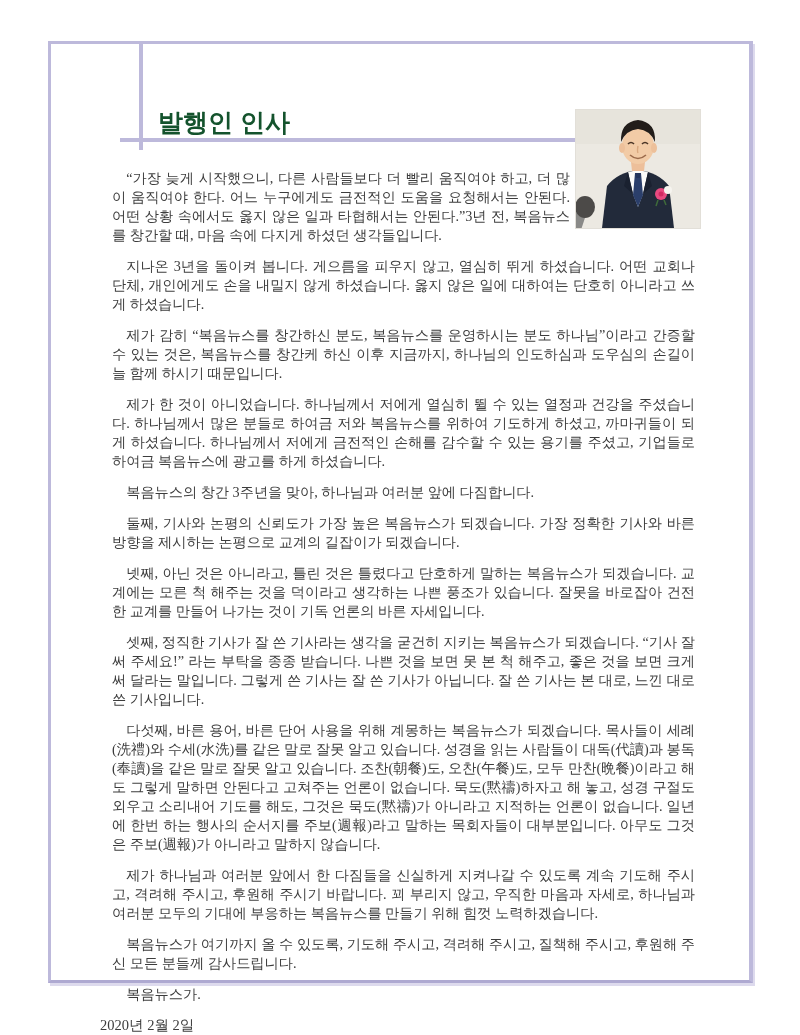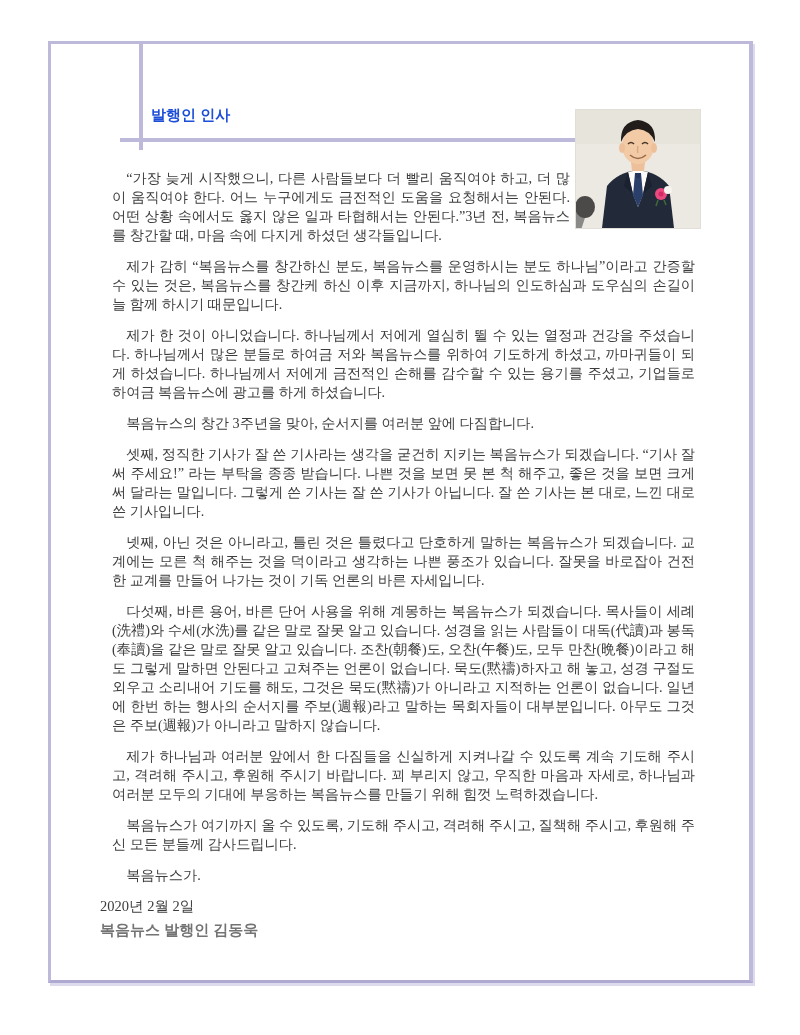--- a/index.html
+++ b/index.html
@@ -25,23 +25,23 @@
   .v-accent{
     position:absolute;left:139px;top:44px;width:4px;height:106px;
     background:#bdb9db;
   }
   .h-accent{
     position:absolute;left:120px;top:138px;width:455px;height:4px;
     background:#bdb9db;
   }
 
   .page-title{
-    position:absolute;left:151px;top:106px;
+    position:absolute;left:158px;top:106px;
     font-family:"Liberation Sans","DejaVu Sans",sans-serif;
-    font-size:15px;font-weight:bold;color:#1d4ed8;letter-spacing:0px;
+    font-size:25px;font-weight:bold;color:#14532d;letter-spacing:0px;
   }
 
   
   .photo{
     position:absolute;left:576px;top:110px;width:124px;height:118px;
     background:#ecs;
     background:#ece9e2;
     outline:1px solid #e2dfd8;
     overflow:hidden;
   }
@@ -113,25 +113,27 @@
       <circle cx="85" cy="84" r="6" fill="#e84a80"></circle>
       <circle cx="85" cy="84" r="2.5" fill="#d12a62"></circle>
       <circle cx="92" cy="80" r="4" fill="#f6f4ef"></circle>
       <path d="M82 90 L80 96 M88 90 L90 95" stroke="#3f6b3a" stroke-width="1.5"></path>
     </svg>
   </div>
 
   <div class="article">
     <div class="photo-spacer"></div>
     <p>“가장 늦게 시작했으니, 다른 사람들보다 더 빨리 움직여야 하고, 더 많이 움직여야 한다. 어느 누구에게도 금전적인 도움을 요청해서는 안된다. 어떤 상황 속에서도 옳지 않은 일과 타협해서는 안된다.”3년 전, 복음뉴스를 창간할 때, 마음 속에 다지게 하셨던 생각들입니다.</p>
+    <p>지나온 3년을 돌이켜 봅니다. 게으름을 피우지 않고, 열심히 뛰게 하셨습니다. 어떤 교회나 단체, 개인에게도 손을 내밀지 않게 하셨습니다. 옳지 않은 일에 대하여는 단호히 아니라고 쓰게 하셨습니다.</p>
     <p>제가 감히 “복음뉴스를 창간하신 분도, 복음뉴스를 운영하시는 분도 하나님”이라고 간증할 수 있는 것은, 복음뉴스를 창간케 하신 이후 지금까지, 하나님의 인도하심과 도우심의 손길이 늘 함께 하시기 때문입니다.</p>
     <p>제가 한 것이 아니었습니다. 하나님께서 저에게 열심히 뛸 수 있는 열정과 건강을 주셨습니다. 하나님께서 많은 분들로 하여금 저와 복음뉴스를 위하여 기도하게 하셨고, 까마귀들이 되게 하셨습니다. 하나님께서 저에게 금전적인 손해를 감수할 수 있는 용기를 주셨고, 기업들로 하여금 복음뉴스에 광고를 하게 하셨습니다.</p>
-    <p>복음뉴스의 창간 3주년을 맞아, 순서지를 여러분 앞에 다짐합니다.</p>
+    <p>복음뉴스의 창간 3주년을 맞아, 하나님과 여러분 앞에 다짐합니다.</p>
+    <p>둘째, 기사와 논평의 신뢰도가 가장 높은 복음뉴스가 되겠습니다. 가장 정확한 기사와 바른 방향을 제시하는 논평으로 교계의 길잡이가 되겠습니다.</p>
+    <p>넷째, 아닌 것은 아니라고, 틀린 것은 틀렸다고 단호하게 말하는 복음뉴스가 되겠습니다. 교계에는 모른 척 해주는 것을 덕이라고 생각하는 나쁜 풍조가 있습니다. 잘못을 바로잡아 건전한 교계를 만들어 나가는 것이 기독 언론의 바른 자세입니다.</p>
     <p>셋째, 정직한 기사가 잘 쓴 기사라는 생각을 굳건히 지키는 복음뉴스가 되겠습니다. “기사 잘 써 주세요!” 라는 부탁을 종종 받습니다. 나쁜 것을 보면 못 본 척 해주고, 좋은 것을 보면 크게 써 달라는 말입니다. 그렇게 쓴 기사는 잘 쓴 기사가 아닙니다. 잘 쓴 기사는 본 대로, 느낀 대로 쓴 기사입니다.</p>
-    <p>넷째, 아닌 것은 아니라고, 틀린 것은 틀렸다고 단호하게 말하는 복음뉴스가 되겠습니다. 교계에는 모른 척 해주는 것을 덕이라고 생각하는 나쁜 풍조가 있습니다. 잘못을 바로잡아 건전한 교계를 만들어 나가는 것이 기독 언론의 바른 자세입니다.</p>
     <p>다섯째, 바른 용어, 바른 단어 사용을 위해 계몽하는 복음뉴스가 되겠습니다. 목사들이 세례(洗禮)와 수세(水洗)를 같은 말로 잘못 알고 있습니다. 성경을 읽는 사람들이 대독(代讀)과 봉독(奉讀)을 같은 말로 잘못 알고 있습니다. 조찬(朝餐)도, 오찬(午餐)도, 모두 만찬(晩餐)이라고 해도 그렇게 말하면 안된다고 고쳐주는 언론이 없습니다. 묵도(黙禱)하자고 해 놓고, 성경 구절도 외우고 소리내어 기도를 해도, 그것은 묵도(黙禱)가 아니라고 지적하는 언론이 없습니다. 일년에 한번 하는 행사의 순서지를 주보(週報)라고 말하는 목회자들이 대부분입니다. 아무도 그것은 주보(週報)가 아니라고 말하지 않습니다.</p>
     <p>제가 하나님과 여러분 앞에서 한 다짐들을 신실하게 지켜나갈 수 있도록 계속 기도해 주시고, 격려해 주시고, 후원해 주시기 바랍니다. 꾀 부리지 않고, 우직한 마음과 자세로, 하나님과 여러분 모두의 기대에 부응하는 복음뉴스를 만들기 위해 힘껏 노력하겠습니다.</p>
     <p>복음뉴스가 여기까지 올 수 있도록, 기도해 주시고, 격려해 주시고, 질책해 주시고, 후원해 주신 모든 분들께 감사드립니다.</p>
     <p>복음뉴스가.</p>
 
     <div class="closing">
       <div class="date-line">2020년 2월 2일</div>
       <div class="signature-line">복음뉴스 발행인 김동욱</div>
     </div>
   </div>

